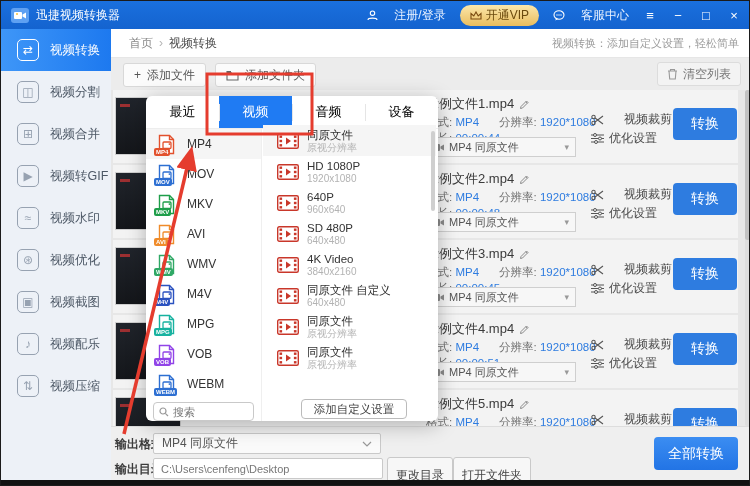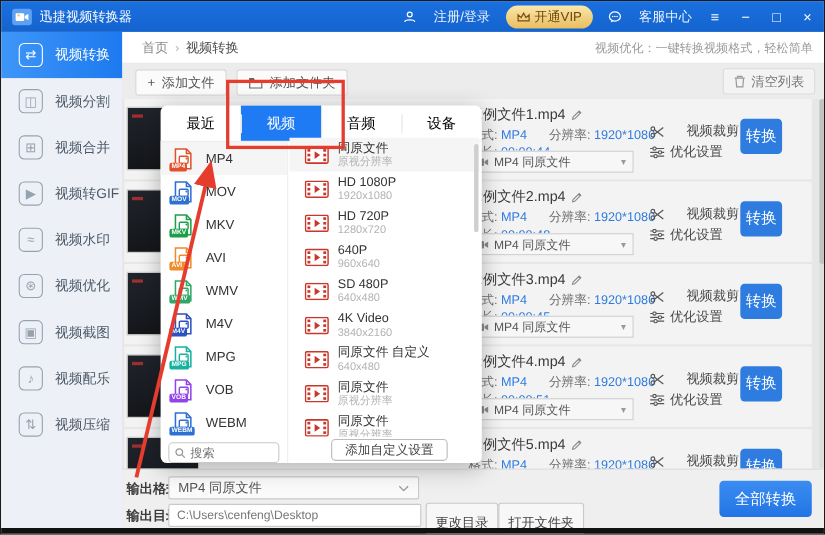--- a/index.html
+++ b/index.html
@@ -45,21 +45,21 @@
   .thumb::after { content:""; position:absolute; right:6px; bottom:8px; width:16px; height:12px; background:#27405f; }
   .f-name { position:absolute; left:313px; top:5px; font-size:13px; color:#3a3a3a; display:flex; align-items:center; gap:5px; white-space:nowrap; }
   .f-meta { position:absolute; left:313px; top:25px; font-size:11.5px; color:#6f6f6f; white-space:nowrap; }
   .f-meta b, .f-dur b { color:#2e7ce0; font-weight:normal; }
   .f-meta .gap { display:inline-block; width:20px; }
   .f-dur { position:absolute; left:313px; top:41px; font-size:11.5px; color:#6f6f6f; white-space:nowrap; }
   .f-dd { position:absolute; left:311px; top:47px; width:152px; height:20px; border:1px solid #cfcfcf; background:#f7f7f7; display:flex; align-items:center; gap:5px; padding:0 6px; font-size:11px; color:#555; }
   .f-dd .caret { margin-left:auto; color:#999; font-size:9px; }
   .f-crop { position:absolute; left:478px; top:21px; font-size:12px; color:#4a4a4a; display:flex; align-items:center; gap:20px; white-space:nowrap; }
   .f-opt { position:absolute; left:478px; top:40px; font-size:12px; color:#4a4a4a; display:flex; align-items:center; gap:5px; white-space:nowrap; }
-  .convert-btn { position:absolute; left:560px; top:18px; width:38px; height:32px; background:#2e7ce0; border:none; border-radius:4px; color:#fff; font-size:14px; }
+  .convert-btn { position:absolute; left:560px; top:18px; width:64px; height:32px; background:#2e7ce0; border:none; border-radius:4px; color:#fff; font-size:14px; }
   .main-scroll { position:absolute; right:1px; top:0; width:5px; height:336px; background:#dedede; border-radius:3px; }
   .main-thumbpiece { position:absolute; right:1px; top:0; width:5px; height:150px; background:#c2c2c2; border-radius:3px; }
 
   
   .footer { position:absolute; left:110px; top:425px; width:640px; height:54px; background:#efefef; border-top:1px solid #dddddd; z-index:40; }
   .out-label { position:absolute; left:4px; font-size:12px; font-weight:bold; color:#3c3c3c; }
   .fmt-dd { position:absolute; left:42px; top:6px; width:228px; height:21px; background:#fafafa; border:1px solid #c9c9c9; border-radius:2px; display:flex; align-items:center; padding:0 8px; font-size:12px; color:#555; }
   .dir-input { position:absolute; left:42px; top:31px; width:230px; height:21px; background:#ffffff; border:1px solid #c9c9c9; border-radius:2px; padding:0 7px; font-size:11px; color:#777; }
   .small-btn { position:absolute; top:30px; height:37px; background:#f7f7f7; border:1px solid #c9c9c9; border-radius:3px; font-size:12px; color:#444; padding:0 8px; }
   .btn-changedir { left:276px; }
@@ -186,21 +186,21 @@
       <div class="side-item">
         <span class="glyph">⇅</span>
         <span>视频压缩</span>
       </div>
     </div>
 
   <div class="crumbbar">
     <span class="crumb-home">首页</span>
     <span class="crumb-sep">›</span>
     <span class="crumb-cur">视频转换</span>
-    <span class="tagline">视频优化：一键转换视频格式，轻松简单</span>
+    <span class="tagline">视频转换：添加自定义设置，轻松简单</span>
   </div>
 
   <div class="toolbar">
     <button class="tool-btn btn-addfile">
       <span>+</span>
       <span>添加文件</span>
     </button>
     <button class="tool-btn btn-addfolder">
       <svg class="ic" width="13" height="11" viewBox="0 0 13 11">
           <path d="M1 2.5 h4 l1 1.5 h6 v6 h-11 z M1 2.5 v-1 h4" fill="none" stroke="#666" stroke-width="1.1"></path>
@@ -626,138 +626,122 @@
             <rect x="16.9" y="6.8" width="2.6" height="2.4" fill="#c9372a"></rect>
             <rect x="16.9" y="11.1" width="2.6" height="2.4" fill="#c9372a"></rect>
             <path d="M9 4.5 L14 8 L9 11.5 Z" fill="#c9372a"></path>
           </svg>
           <span class="preset-text">
             <span class="preset-title">HD 1080P</span>
             <span class="preset-sub">1920x1080</span>
           </span>
         </div>
 
+
         <div class="preset-item">
           <svg class="ic" width="22" height="16" viewBox="0 0 22 16">
             <rect x=".7" y=".7" width="20.6" height="14.6" rx="1.5" fill="#fff" stroke="#c9372a" stroke-width="1.4"></rect>
             <rect x="2.5" y="2.5" width="2.6" height="2.4" fill="#c9372a"></rect>
             <rect x="2.5" y="6.8" width="2.6" height="2.4" fill="#c9372a"></rect>
             <rect x="2.5" y="11.1" width="2.6" height="2.4" fill="#c9372a"></rect>
             <rect x="16.9" y="2.5" width="2.6" height="2.4" fill="#c9372a"></rect>
             <rect x="16.9" y="6.8" width="2.6" height="2.4" fill="#c9372a"></rect>
             <rect x="16.9" y="11.1" width="2.6" height="2.4" fill="#c9372a"></rect>
             <path d="M9 4.5 L14 8 L9 11.5 Z" fill="#c9372a"></path>
           </svg>
           <span class="preset-text">
-            <span class="preset-title">HD 720P</span>
-            <span class="preset-sub">1280x720</span>
+            <span class="preset-title">640P</span>
+            <span class="preset-sub">960x640</span>
           </span>
         </div>
 
         <div class="preset-item">
           <svg class="ic" width="22" height="16" viewBox="0 0 22 16">
             <rect x=".7" y=".7" width="20.6" height="14.6" rx="1.5" fill="#fff" stroke="#c9372a" stroke-width="1.4"></rect>
             <rect x="2.5" y="2.5" width="2.6" height="2.4" fill="#c9372a"></rect>
             <rect x="2.5" y="6.8" width="2.6" height="2.4" fill="#c9372a"></rect>
             <rect x="2.5" y="11.1" width="2.6" height="2.4" fill="#c9372a"></rect>
             <rect x="16.9" y="2.5" width="2.6" height="2.4" fill="#c9372a"></rect>
             <rect x="16.9" y="6.8" width="2.6" height="2.4" fill="#c9372a"></rect>
             <rect x="16.9" y="11.1" width="2.6" height="2.4" fill="#c9372a"></rect>
             <path d="M9 4.5 L14 8 L9 11.5 Z" fill="#c9372a"></path>
           </svg>
           <span class="preset-text">
-            <span class="preset-title">640P</span>
-            <span class="preset-sub">960x640</span>
+            <span class="preset-title">SD 480P</span>
+            <span class="preset-sub">640x480</span>
           </span>
         </div>
 
         <div class="preset-item">
           <svg class="ic" width="22" height="16" viewBox="0 0 22 16">
             <rect x=".7" y=".7" width="20.6" height="14.6" rx="1.5" fill="#fff" stroke="#c9372a" stroke-width="1.4"></rect>
             <rect x="2.5" y="2.5" width="2.6" height="2.4" fill="#c9372a"></rect>
             <rect x="2.5" y="6.8" width="2.6" height="2.4" fill="#c9372a"></rect>
             <rect x="2.5" y="11.1" width="2.6" height="2.4" fill="#c9372a"></rect>
             <rect x="16.9" y="2.5" width="2.6" height="2.4" fill="#c9372a"></rect>
             <rect x="16.9" y="6.8" width="2.6" height="2.4" fill="#c9372a"></rect>
             <rect x="16.9" y="11.1" width="2.6" height="2.4" fill="#c9372a"></rect>
             <path d="M9 4.5 L14 8 L9 11.5 Z" fill="#c9372a"></path>
           </svg>
           <span class="preset-text">
-            <span class="preset-title">SD 480P</span>
-            <span class="preset-sub">640x480</span>
+            <span class="preset-title">4K Video</span>
+            <span class="preset-sub">3840x2160</span>
           </span>
         </div>
 
         <div class="preset-item">
           <svg class="ic" width="22" height="16" viewBox="0 0 22 16">
             <rect x=".7" y=".7" width="20.6" height="14.6" rx="1.5" fill="#fff" stroke="#c9372a" stroke-width="1.4"></rect>
             <rect x="2.5" y="2.5" width="2.6" height="2.4" fill="#c9372a"></rect>
             <rect x="2.5" y="6.8" width="2.6" height="2.4" fill="#c9372a"></rect>
             <rect x="2.5" y="11.1" width="2.6" height="2.4" fill="#c9372a"></rect>
             <rect x="16.9" y="2.5" width="2.6" height="2.4" fill="#c9372a"></rect>
             <rect x="16.9" y="6.8" width="2.6" height="2.4" fill="#c9372a"></rect>
             <rect x="16.9" y="11.1" width="2.6" height="2.4" fill="#c9372a"></rect>
             <path d="M9 4.5 L14 8 L9 11.5 Z" fill="#c9372a"></path>
           </svg>
           <span class="preset-text">
-            <span class="preset-title">4K Video</span>
-            <span class="preset-sub">3840x2160</span>
+            <span class="preset-title">同原文件 自定义</span>
+            <span class="preset-sub">640x480</span>
           </span>
         </div>
 
         <div class="preset-item">
           <svg class="ic" width="22" height="16" viewBox="0 0 22 16">
             <rect x=".7" y=".7" width="20.6" height="14.6" rx="1.5" fill="#fff" stroke="#c9372a" stroke-width="1.4"></rect>
             <rect x="2.5" y="2.5" width="2.6" height="2.4" fill="#c9372a"></rect>
             <rect x="2.5" y="6.8" width="2.6" height="2.4" fill="#c9372a"></rect>
             <rect x="2.5" y="11.1" width="2.6" height="2.4" fill="#c9372a"></rect>
             <rect x="16.9" y="2.5" width="2.6" height="2.4" fill="#c9372a"></rect>
             <rect x="16.9" y="6.8" width="2.6" height="2.4" fill="#c9372a"></rect>
             <rect x="16.9" y="11.1" width="2.6" height="2.4" fill="#c9372a"></rect>
             <path d="M9 4.5 L14 8 L9 11.5 Z" fill="#c9372a"></path>
           </svg>
           <span class="preset-text">
-            <span class="preset-title">同原文件 自定义</span>
-            <span class="preset-sub">640x480</span>
+            <span class="preset-title">同原文件</span>
+            <span class="preset-sub">原视分辨率</span>
           </span>
         </div>
 
         <div class="preset-item">
           <svg class="ic" width="22" height="16" viewBox="0 0 22 16">
             <rect x=".7" y=".7" width="20.6" height="14.6" rx="1.5" fill="#fff" stroke="#c9372a" stroke-width="1.4"></rect>
             <rect x="2.5" y="2.5" width="2.6" height="2.4" fill="#c9372a"></rect>
             <rect x="2.5" y="6.8" width="2.6" height="2.4" fill="#c9372a"></rect>
             <rect x="2.5" y="11.1" width="2.6" height="2.4" fill="#c9372a"></rect>
             <rect x="16.9" y="2.5" width="2.6" height="2.4" fill="#c9372a"></rect>
             <rect x="16.9" y="6.8" width="2.6" height="2.4" fill="#c9372a"></rect>
             <rect x="16.9" y="11.1" width="2.6" height="2.4" fill="#c9372a"></rect>
             <path d="M9 4.5 L14 8 L9 11.5 Z" fill="#c9372a"></path>
           </svg>
           <span class="preset-text">
             <span class="preset-title">同原文件</span>
             <span class="preset-sub">原视分辨率</span>
           </span>
         </div>
-
-        <div class="preset-item">
-          <svg class="ic" width="22" height="16" viewBox="0 0 22 16">
-            <rect x=".7" y=".7" width="20.6" height="14.6" rx="1.5" fill="#fff" stroke="#c9372a" stroke-width="1.4"></rect>
-            <rect x="2.5" y="2.5" width="2.6" height="2.4" fill="#c9372a"></rect>
-            <rect x="2.5" y="6.8" width="2.6" height="2.4" fill="#c9372a"></rect>
-            <rect x="2.5" y="11.1" width="2.6" height="2.4" fill="#c9372a"></rect>
-            <rect x="16.9" y="2.5" width="2.6" height="2.4" fill="#c9372a"></rect>
-            <rect x="16.9" y="6.8" width="2.6" height="2.4" fill="#c9372a"></rect>
-            <rect x="16.9" y="11.1" width="2.6" height="2.4" fill="#c9372a"></rect>
-            <path d="M9 4.5 L14 8 L9 11.5 Z" fill="#c9372a"></path>
-          </svg>
-          <span class="preset-text">
-            <span class="preset-title">同原文件</span>
-            <span class="preset-sub">原视分辨率</span>
-          </span>
-        </div>
       </div>
 
     <button class="add-custom">添加自定义设置</button>
     <div class="popup-scroll"></div>
   </div>
 
   <svg class="anno" viewBox="0 0 750 486">
     <defs>
       <marker id="ah" markerWidth="8" markerHeight="8" refX="5.5" refY="3" orient="auto">
         <polygon points="0 0, 7 3, 0 6" fill="#e53c2e"></polygon>

